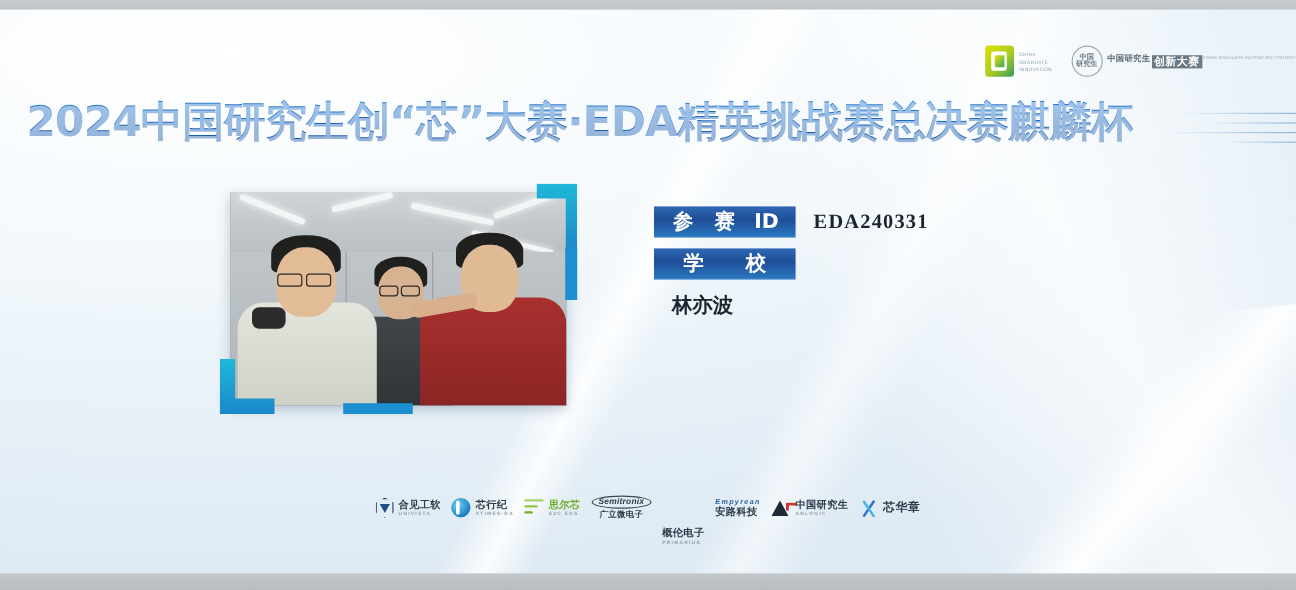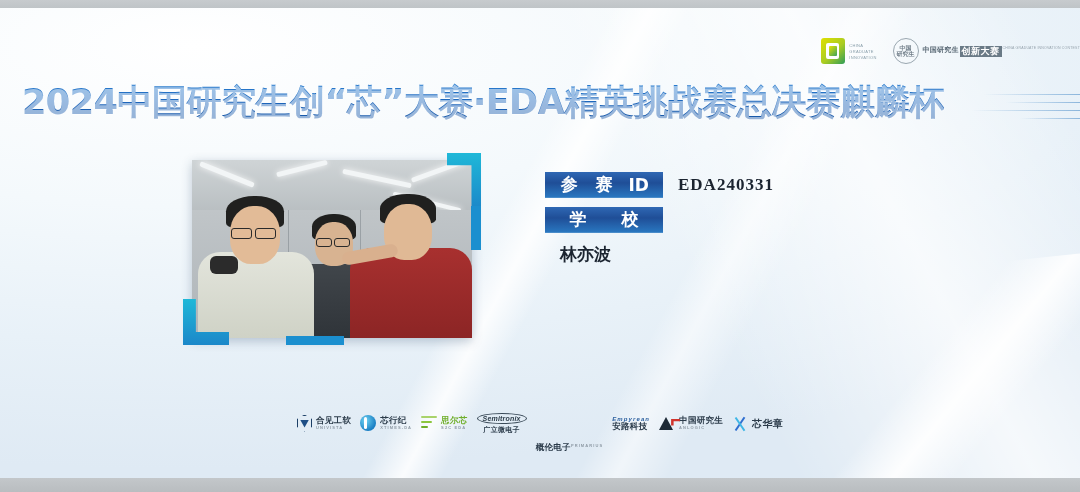--- a/index.html
+++ b/index.html
@@ -189,21 +189,21 @@
   .m-s2c { width:16px; height:14px; position:relative; }
   .m-s2c i { position:absolute; left:0; height:2.4px; background:#8cc63f; border-radius:1px; display:block; }
   .m-s2c i:nth-child(1){ top:0;   width:16px; background:#a9d36b; }
   .m-s2c i:nth-child(2){ top:5px; width:11px; background:#8cc63f; }
   .m-s2c i:nth-child(3){ top:10px;width:7px;  background:#6fae2a; }
   .m-semi { display:flex; flex-direction:column; align-items:center; gap:1px; }
   .m-semi .oval {
     border:1.1px solid #3a4a58; border-radius:50%; padding:1px 5px;
     font-size:7px; font-weight:700; color:#2c3b48; font-style:italic; letter-spacing:.2px;
   }
-  .m-prim { display:flex; flex-direction:row;margin-top:48px; }
+  .m-prim { display:flex; flex-direction:column;margin-top:48px; }
   .m-anlu { width:16px; height:13px; position:relative; }
   .m-anlu::before{ content:""; position:absolute; left:0; bottom:0; width:0;height:0;
     border-left:7px solid transparent; border-right:7px solid transparent; border-bottom:13px solid #1d2a36; }
   .m-anlu::after{ content:""; position:absolute; right:-5px; top:2px; width:9px; height:7px;
     background:#d0342c; clip-path: polygon(0 0,100% 0,100% 40%,28% 40%,28% 100%,0 100%); }
   .m-xhz { width:16px; height:15px; position:relative; }
   .m-xhz i { position:absolute; left:7px; top:0; width:2.4px; height:16px; background:#2f6fd0; display:block; }
   .m-xhz i:nth-child(1){ transform:rotate(34deg); }
   .m-xhz i:nth-child(2){ transform:rotate(-34deg); background:#3fb6e6; }
 </style>

